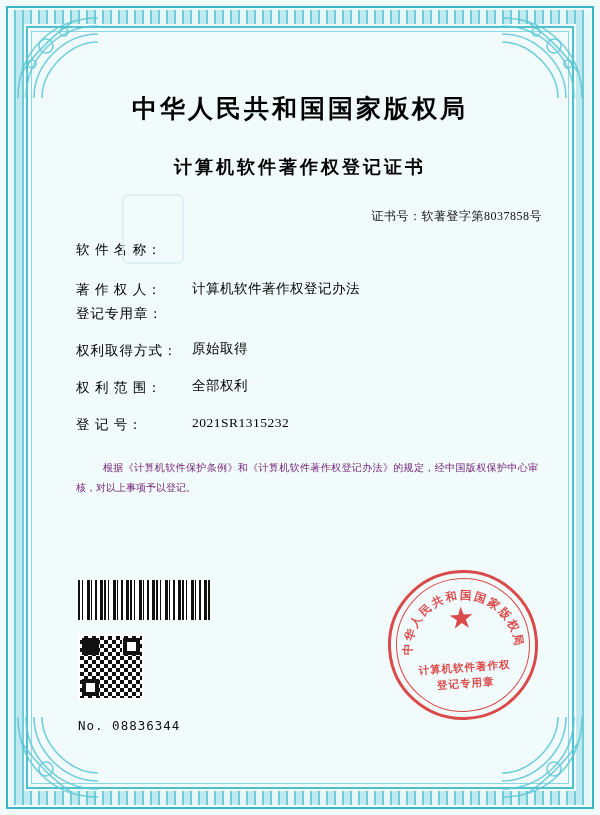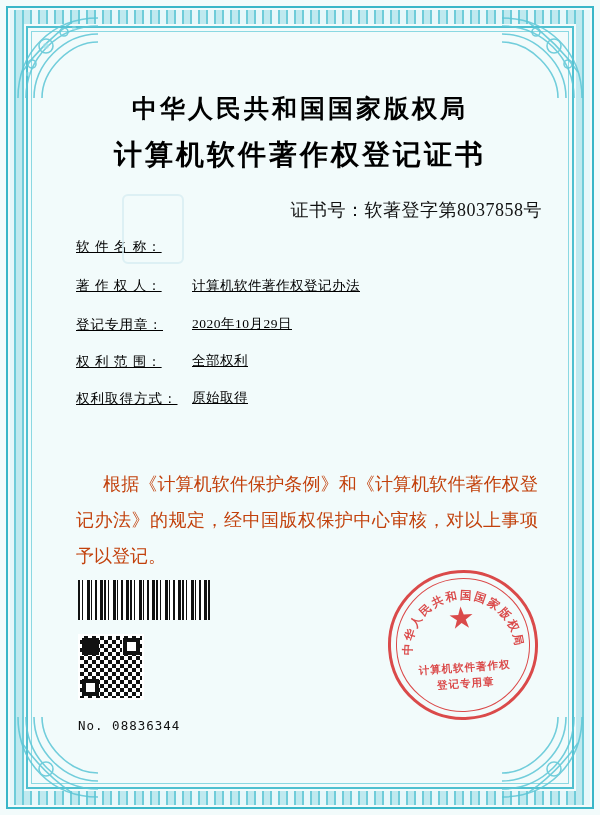--- a/index.html
+++ b/index.html
@@ -88,71 +88,70 @@
   .title-main {
     font-family: "DejaVu Serif", serif;
     font-size: 25px;
     font-weight: bold;
     color: #000;
     letter-spacing: 3px;
     line-height: 1.5;
   }
   .title-sub {
     font-family: "DejaVu Serif", serif;
-    font-size: 28px;
+    font-size: 18px;
     font-weight: bold;
     color: #000;
     letter-spacing: 3px;
     line-height: 1.5;
-    margin-top: 6px;
+    margin-top: 25px;
   }
 
   .cert-no {
     text-align: right;
-    font-size: 18px;
+    font-size: 12px;
     color: #111;
-    margin-top: 22px;
+    margin-top: 28px;
     padding-right: 18px;
     letter-spacing: 0.5px;
   }
 
   .fields {
     margin-top: 16px;
     padding-left: 36px;
     padding-right: 18px;
   }
   .field-row {
     display: flex;
-    align-items: center;
+    align-items: flex-end;
     margin-bottom: 16px;
     font-size: 13.5px;
     color: #000;
-    text-decoration: underline;
   }
   .field-label {
     width: 116px;
     flex: 0 0 116px;
     letter-spacing: 1px;
     white-space: nowrap;
   }
   .field-value {
     flex: 1;
     line-height: 1.55;
     letter-spacing: 0.5px;
   }
   .field-row.gap-top { margin-top: 20px; }
-  .field-row.gap-big { margin-bottom: 18px; }
+  .field-row.gap-big { margin-bottom: 6px; }
 
   .paragraph {
-    margin-top: 41px;
+    margin-top: 24px;
     padding-left: 36px;
     padding-right: 22px;
-    font-size: 18px;
+    font-size: 10px;
     line-height: 2.0;
-    color: #c2410c;
+    color: #701a75;
     text-align: justify;
     text-indent: 27px;
   }
 
   
   .codes {
     position: absolute;
     left: 78px;
     top: 580px;
   }
@@ -369,34 +368,35 @@
       </div>
 
       <div class="field-row gap-top gap-big">
         <div class="field-label">著 作 权 人：</div>
         <div class="field-value">计算机软件著作权登记办法</div>
       </div>
 
 
       <div class="field-row">
         <div class="field-label">登记专用章：</div>
-        <div class="field-value">2020年10月29日</div>
+      </div>
+
+      <div class="field-row">
+        <div class="field-label">权利取得方式：</div>
+        <div class="field-value">原始取得</div>
       </div>
 
       <div class="field-row">
         <div class="field-label">权 利 范 围：</div>
         <div class="field-value">全部权利</div>
       </div>
 
       <div class="field-row">
-        <div class="field-label">权利取得方式：</div>
-        <div class="field-value">原始取得</div>
-      </div>
-
-      <div class="field-row">
+        <div class="field-label">登 记 号：</div>
+        <div class="field-value">2021SR1315232</div>
       </div>
 
     </div>
 
     <div class="paragraph">根据《计算机软件保护条例》和《计算机软件著作权登记办法》的规定，经中国版权保护中心审核，对以上事项予以登记。</div>
   </div>
 
   <div class="codes">
     <div class="barcode"></div>
     <div class="qr">

